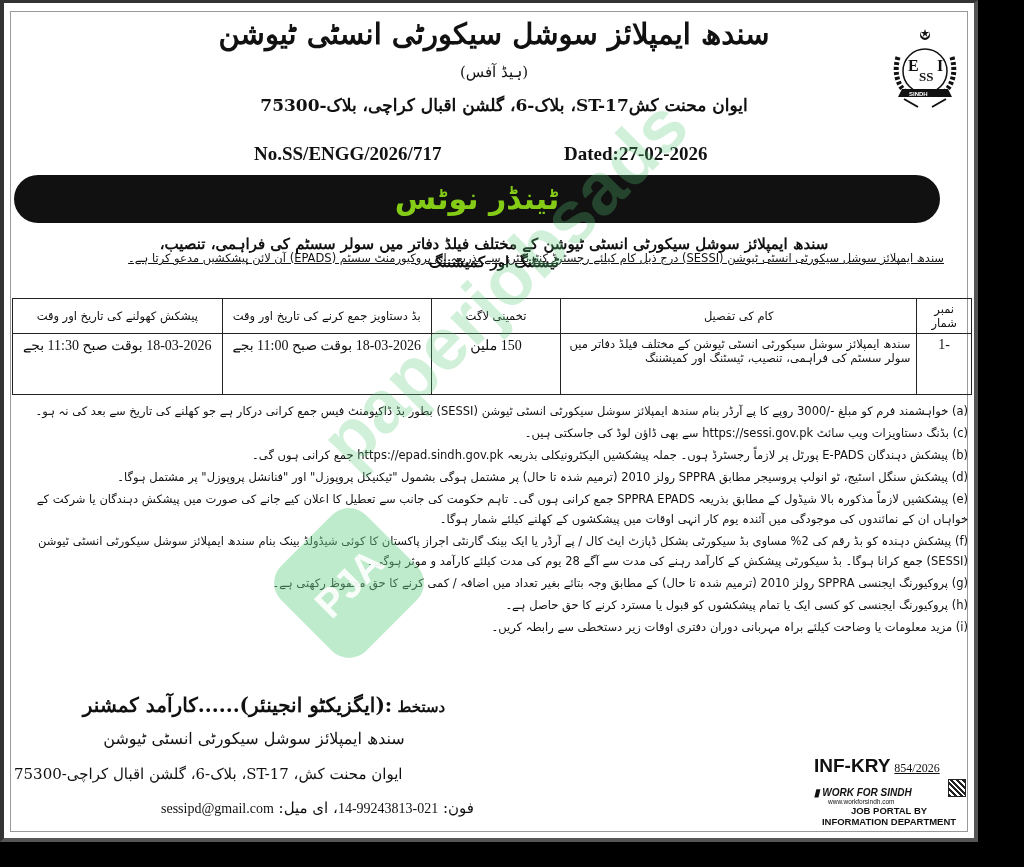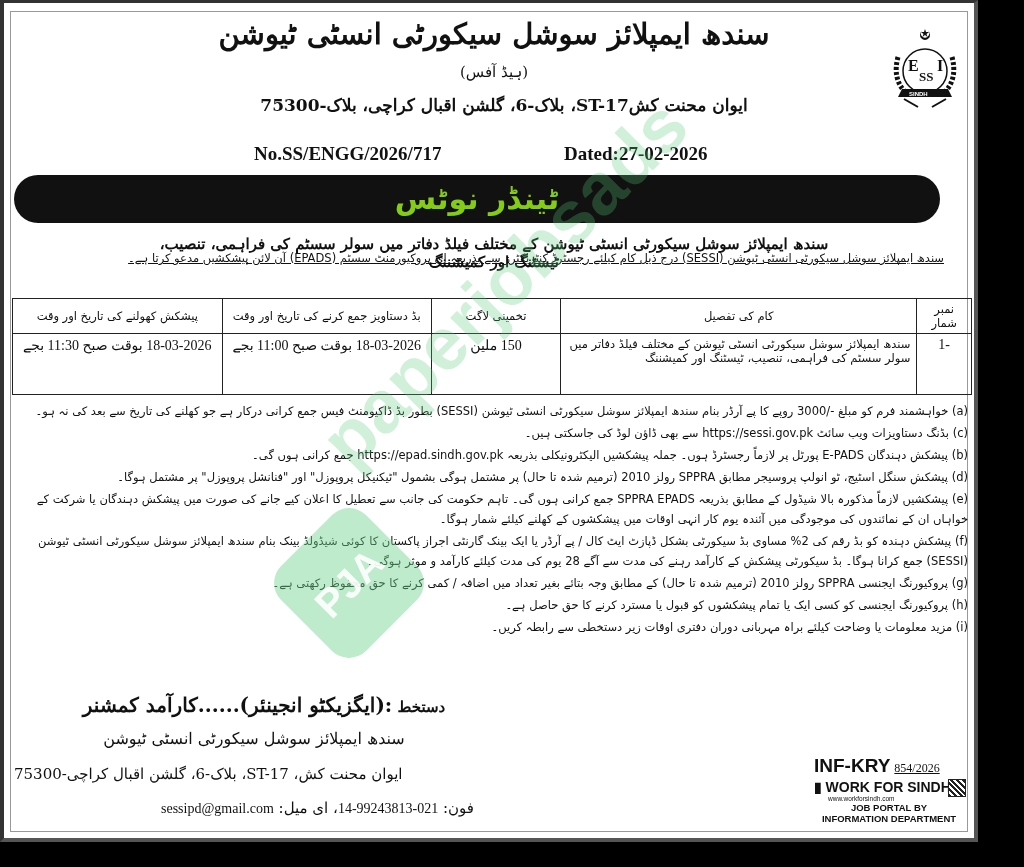--- a/index.html
+++ b/index.html
@@ -30,21 +30,21 @@
   .conds { left:14px; width:950px; top:398px; font-size:11.5px; line-height:20px; }
   .conds .item { margin-bottom:2px; }
   .sig { left:50px; width:420px; top:690px; text-align:center; font-size:15px; font-weight:bold; font-family:"DejaVu Serif", serif; }
   .sig .big { font-size:20px; }
   .sig-org { left:30px; width:440px; top:726px; text-align:center; font-size:16px; font-family:"DejaVu Serif", serif; }
   .sig-addr { left:10px; width:460px; top:762px; text-align:left; font-size:15px; font-family:"DejaVu Serif", serif; }
   .sig-contact { left:10px; width:460px; top:796px; text-align:right; font-size:15px; font-family:"DejaVu Serif", serif; }
   .inf { left:810px; top:752px; width:160px; text-align:left; }
   .inf .code { font-family:"Liberation Sans", sans-serif; font-weight:bold; font-size:19px; }
   .inf .cnum { font-family:"Liberation Serif", serif; font-size:12px; text-decoration:underline; margin-left:4px; }
-  .inf .wfs { font-family:"Liberation Sans", sans-serif; font-weight:bold; font-size:14px; margin-top:2px; }
+  .inf .wfs { font-family:"Liberation Sans", sans-serif; font-weight:bold; font-size:10px; margin-top:10px;font-style:italic; }
   .inf .url { font-family:"Liberation Sans", sans-serif; font-size:6.5px; margin-left:14px; }
   .inf .portal { font-family:"Liberation Sans", sans-serif; font-weight:bold; font-size:9.5px; text-align:center; width:150px; line-height:11px; }
   .qr { position:absolute; left:134px; top:24px; width:16px; height:16px;
         background:repeating-linear-gradient(45deg,#222 0 2px,#fff 2px 4px); border:1px solid #222; }
   .watermark { position:absolute; left:300px; top:420px; width:520px; font-family:"Liberation Sans", sans-serif;
                font-weight:bold; font-size:74px; color:rgba(90,200,120,0.28); transform:rotate(-45deg);
                transform-origin:left top; white-space:nowrap; pointer-events:none; }
   .wm-badge { position:absolute; left:285px; top:520px; width:120px; height:120px; border-radius:24px;
               background:rgba(110,210,140,0.45); transform:rotate(-45deg); color:rgba(255,255,255,0.9);
               font-family:"Liberation Sans", sans-serif; font-weight:bold; font-size:40px; text-align:center; line-height:120px; pointer-events:none; }

